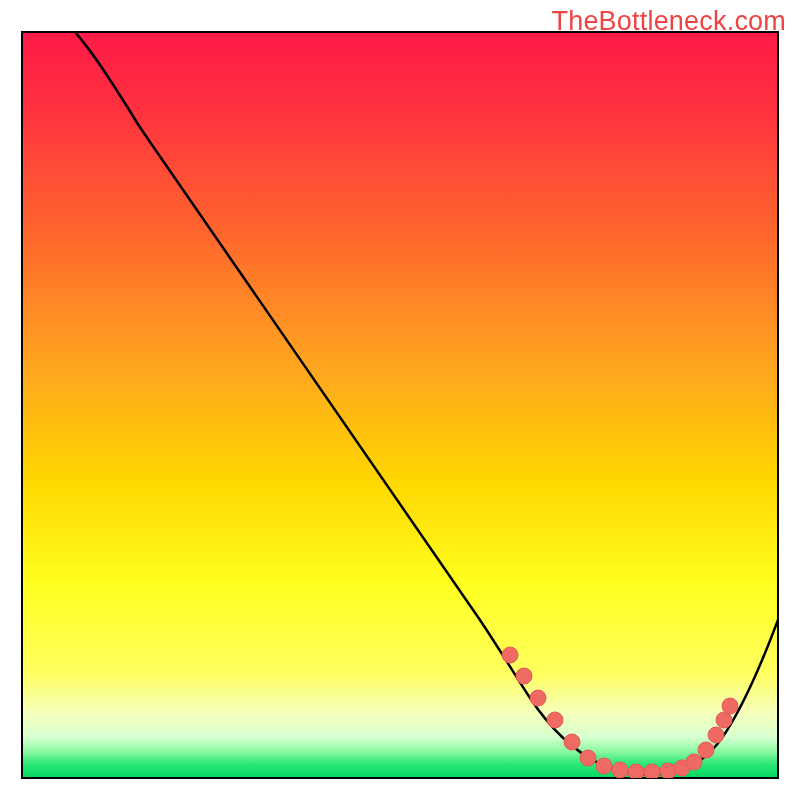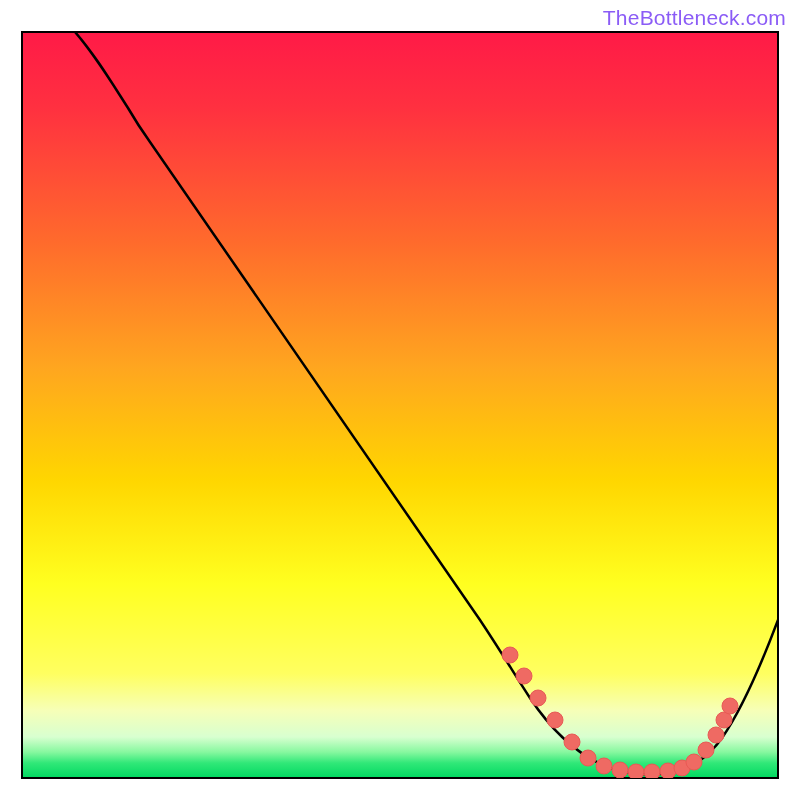--- a/index.html
+++ b/index.html
@@ -16,23 +16,23 @@
     width: 800px;
     height: 800px;
   }
   svg {
     display: block;
   }
   .watermark {
     position: absolute;
     top: 6px;
     right: 14px;
-    font-size: 21px;
+    font-size: 27px;
     font-weight: 400;
-    color: #8b5cf6;
+    color: #ef4444;
     letter-spacing: 0.2px;
     user-select: none;
   }
 </style>
 </head>
 <body>
 
 <div class="canvas-wrap">
 
   <svg width="800" height="800" viewBox="0 0 800 800">

